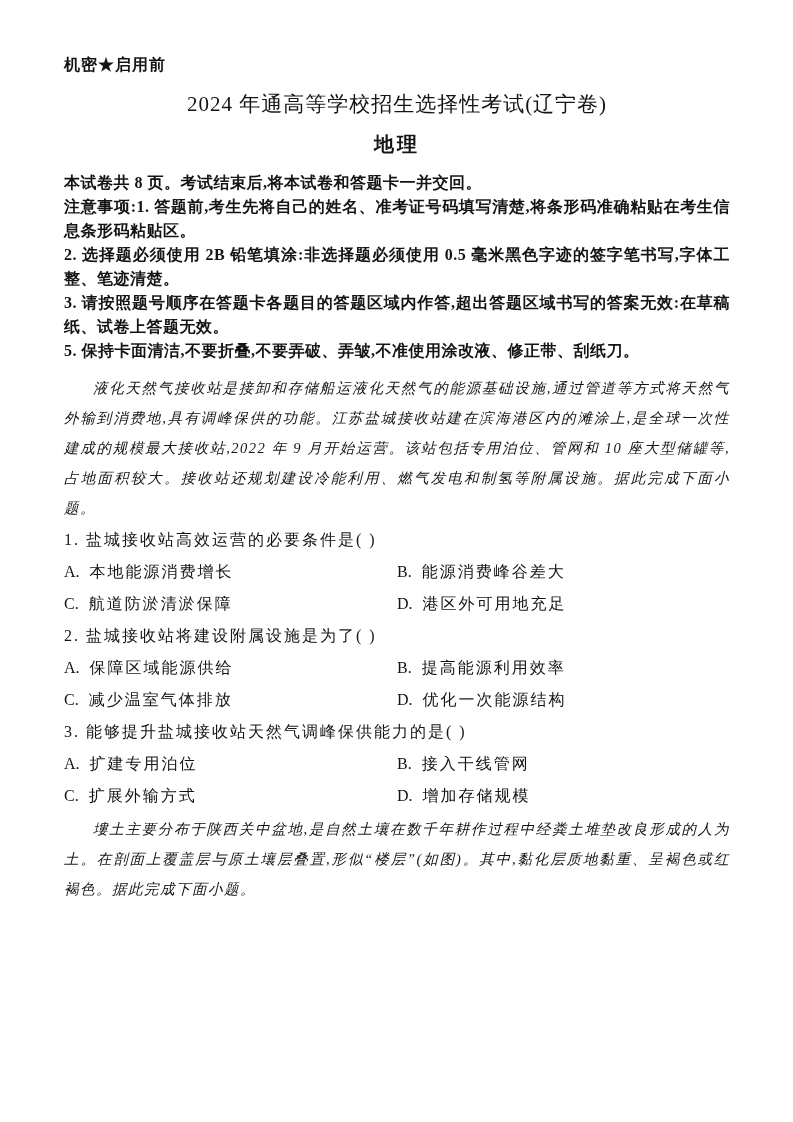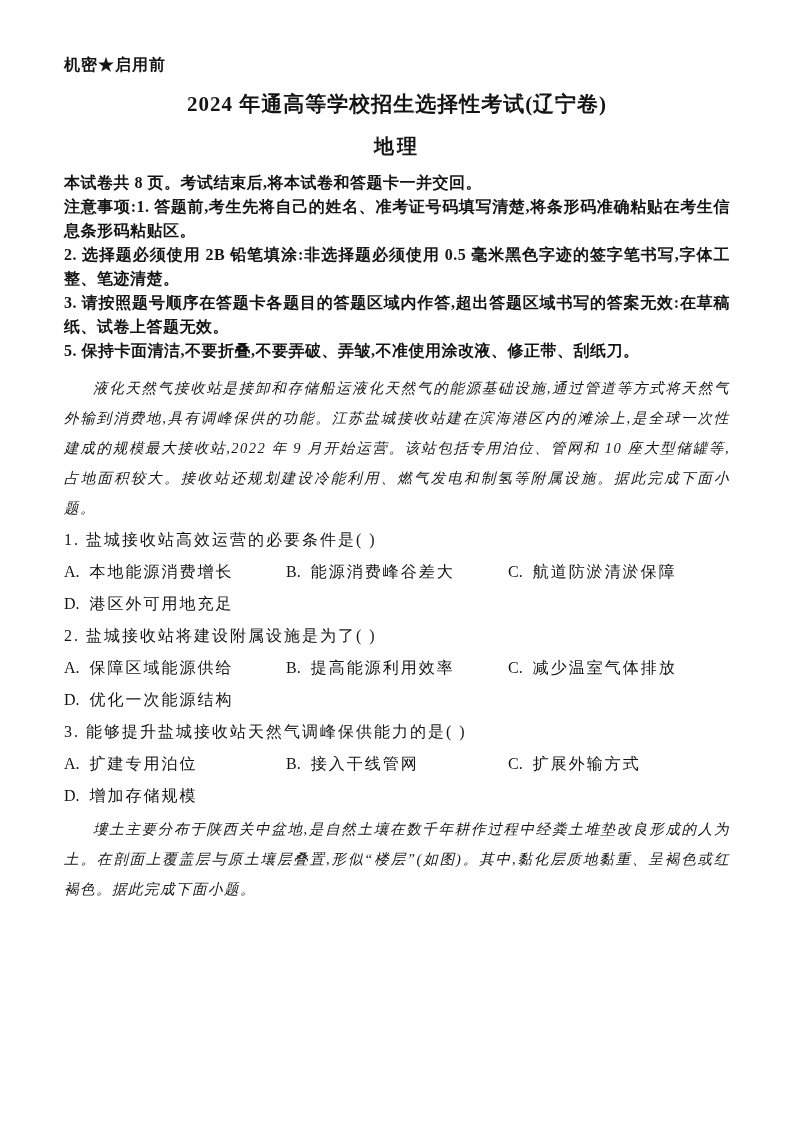--- a/index.html
+++ b/index.html
@@ -19,33 +19,34 @@
     overflow: hidden;
   }
   .classification {
     font-size: 16px;
     font-weight: bold;
     line-height: 22px;
     letter-spacing: 1px;
   }
   .title {
     font-size: 21px;
-    font-weight: bold;
+    font-weight: normal;
     text-align: center;
     margin: 14px 0 0 0;
     line-height: 28px;
     letter-spacing: 1px;
   }
   .subject {
     font-size: 20px;
     font-weight: bold;
     text-align: center;
     margin: 15px 0 0 0;
     line-height: 26px;
     letter-spacing: 3px;
+    font-family: Liberation Mono, monospace;
   }
   .instr {
     font-size: 16px;
     font-weight: bold;
     line-height: 24px;
     margin: 0;
     text-align: justify;
     letter-spacing: 0.5px;
   }
   .intro {
@@ -65,21 +66,21 @@
     margin-top: 1px;
   }
   .stem {
     font-size: 16px;
     line-height: 32px;
     margin: 0;
     letter-spacing: 2px;
   }
   .options {
     display: grid;
-    grid-template-columns: 1fr 1fr 1fr;
+    grid-template-columns: 1fr 1fr;
   }
   .option {
     font-size: 16px;
     line-height: 32px;
     letter-spacing: 2px;
     white-space: nowrap;
     overflow: hidden;
   }
   .opt-label {
     margin-right: 10px;

